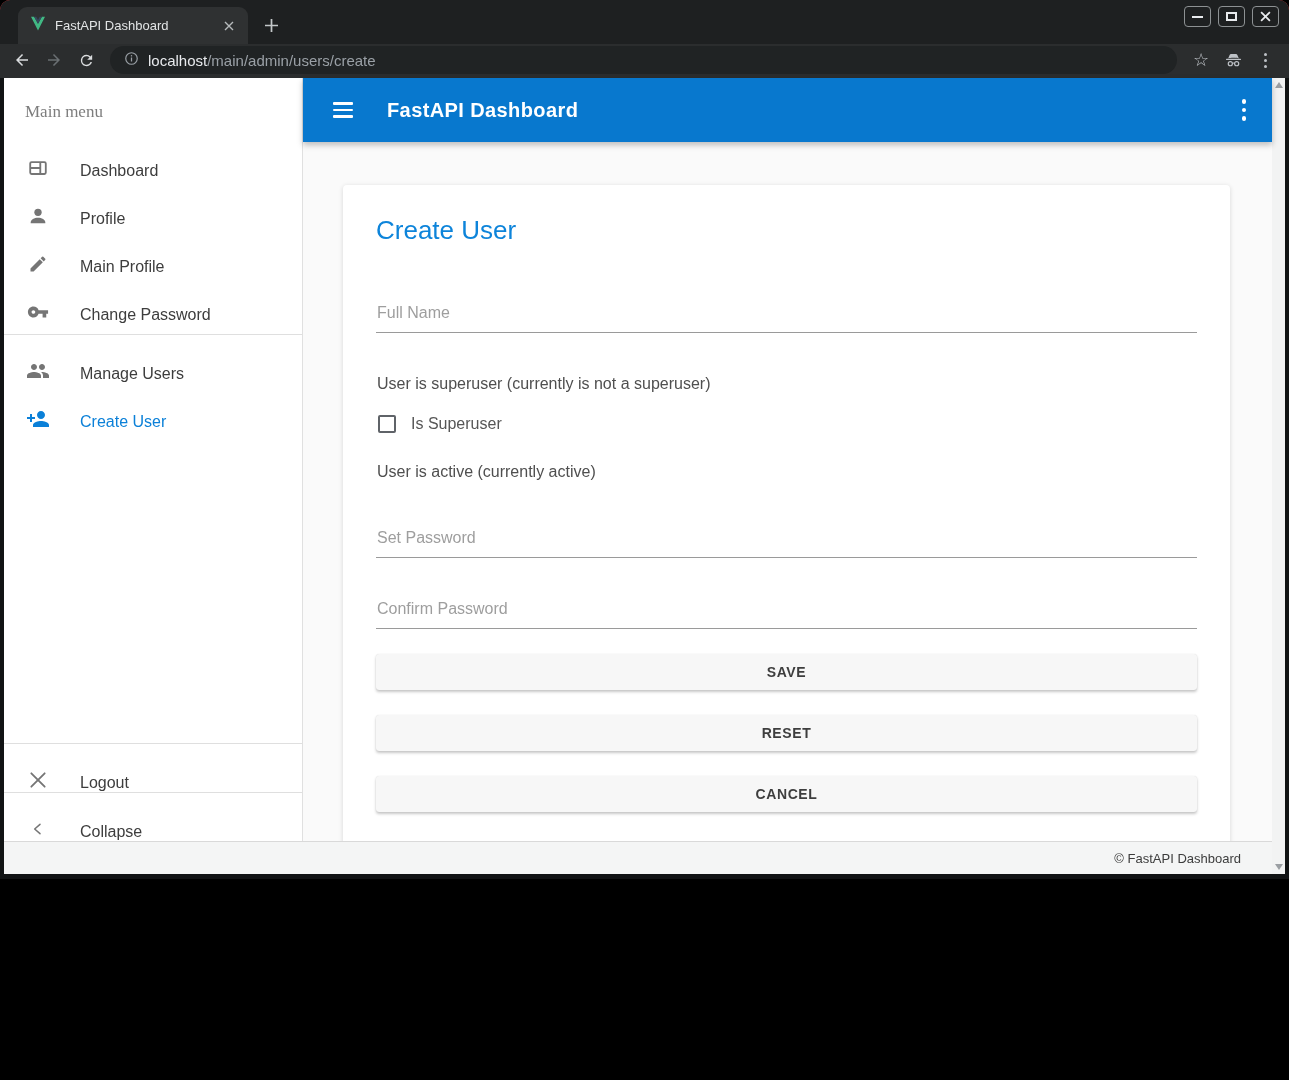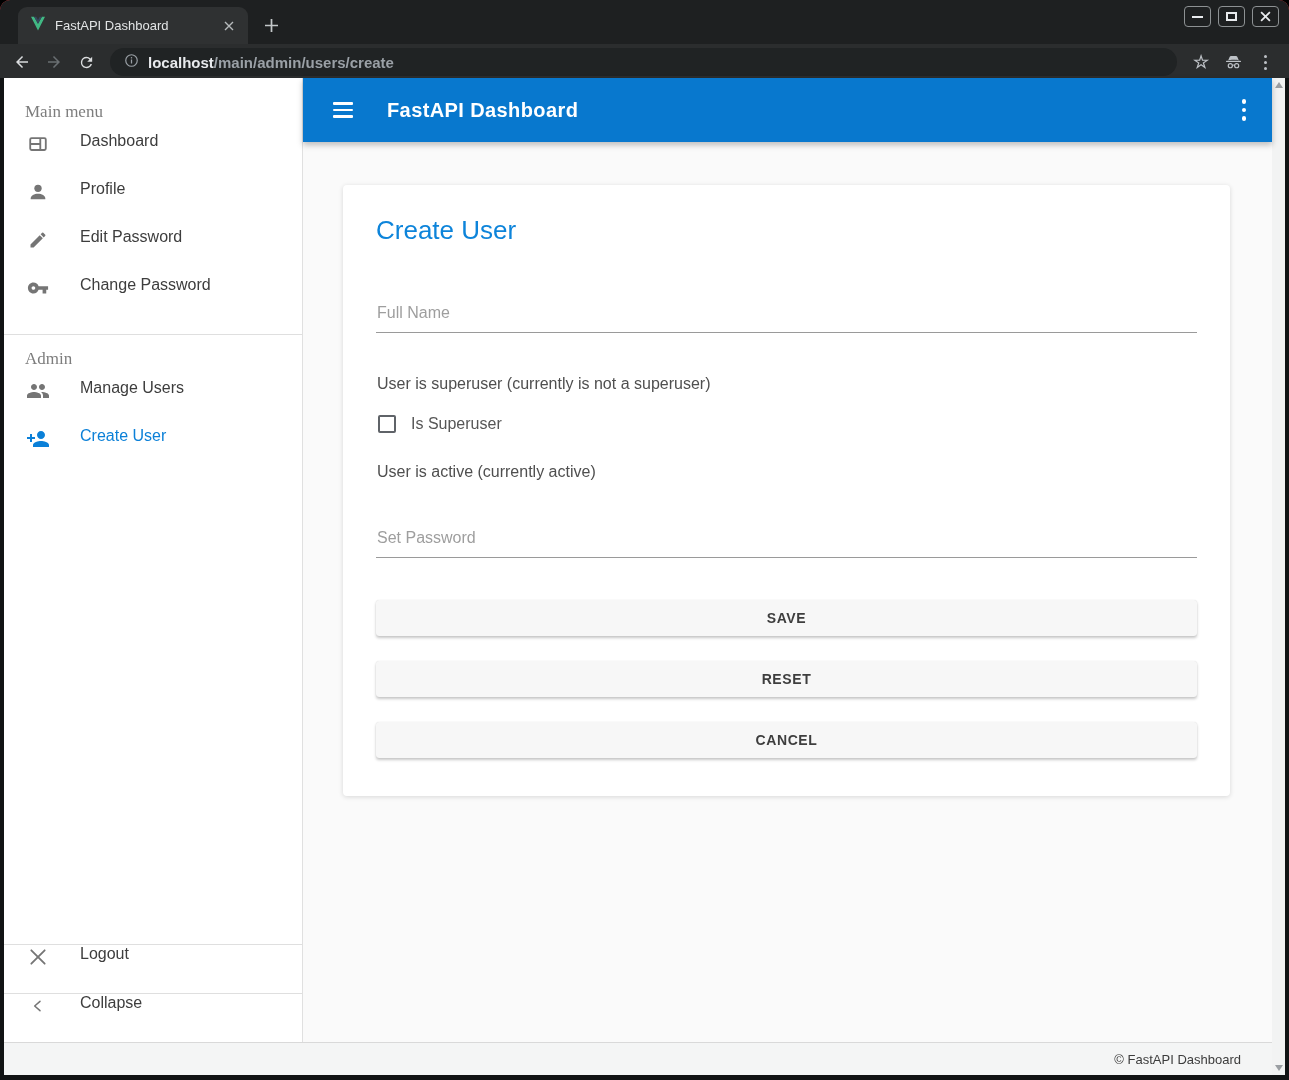--- a/index.html
+++ b/index.html
@@ -1,55 +1,55 @@
 <!DOCTYPE html>
 <html><head>
 <meta charset="utf-8">
 <style>
   * { margin:0; padding:0; box-sizing:border-box; }
   html,body { width:1289px; height:1080px; background:#000; font-family:"Liberation Sans", sans-serif; }
 
-  .window { width:1289px; height:1080px; background:#ef4444; display:flex; flex-direction:column;
+  .window { width:1289px; height:879px; background:#ef4444; display:flex; flex-direction:column;
             border-radius:10px 10px 0 0; overflow:hidden; }
 
   
   .titlebar { height:44px; background:#1e2021; display:flex; align-items:flex-end; position:relative;
               padding-left:18px; flex-shrink:0; }
   .tab { width:230px; height:37px; background:#2f3132; border-radius:9px 9px 0 0;
          display:flex; align-items:center; padding:0 10px 0 12px; gap:9px; }
   .tab-title { color:#e2e4e5; font-size:13px; flex:1; white-space:nowrap; overflow:hidden; }
   .tab-close { width:18px; height:18px; display:flex; align-items:center; justify-content:center; border-radius:50%; }
   .newtab-btn { width:30px; height:30px; margin:0 0 4px 8px; display:flex; align-items:center; justify-content:center; }
   .win-controls { position:absolute; right:10px; top:6px; display:flex; gap:7px; }
   .win-btn { width:27px; height:21px; border:1px solid #8d9193; border-radius:4px;
              display:flex; align-items:center; justify-content:center; }
   .glyph-min { width:11px; height:2px; background:#e8eaed; }
   .glyph-max { width:11px; height:9px; border:2px solid #e8eaed; }
 
   
-  .toolbar { height:34px; background:#2b2d2e; display:flex; align-items:flex-end; padding:0 10px 2px 8px; gap:4px; flex-shrink:0;font-weight:bold; }
+  .toolbar { height:34px; background:#2b2d2e; display:flex; align-items:center; padding:0 10px 2px 8px; gap:4px; flex-shrink:0; }
   .nav-btn { width:28px; height:28px; display:flex; align-items:center; justify-content:center; border-radius:50%; }
   .nav-btn svg { display:block; }
   .url-pill { flex:1; height:28px; background:#202324; border-radius:14px; margin:0 6px;
               display:flex; align-items:center; padding:0 14px; gap:9px; }
   .url-text { font-size:15px; color:#9aa0a6; white-space:nowrap; overflow:hidden; }
   .url-text .host { color:#e8eaed; }
   .star { color:#bdc1c6; font-size:18px; line-height:1; }
   .kebab-dots { display:flex; flex-direction:column; gap:3px; align-items:center; }
   .kebab-dots i { width:3px; height:3px; border-radius:50%; background:#bdc1c6; display:block; }
 
   
   .body-row { flex:1; display:flex; min-height:0; border-left:4px solid #111314; border-right:4px solid #111314; border-bottom:5px solid #111314; background:#fafafa; }
   .inner-col { flex:1; display:flex; flex-direction:column; min-width:0; }
   .main-row { flex:1; display:flex; min-height:0; }
 
   
   .sidebar { width:299px; background:#fff; border-right:1px solid #e0e0e0; display:flex; flex-direction:column; flex-shrink:0; }
   .side-section { font-size:17px; color:#7d7d7d; padding:24px 0 10px 21px;font-family:Liberation Serif, serif; }
-  .side-item { height:48px; display:flex; align-items:flex-start; padding-left:22px; cursor:pointer; }
+  .side-item { height:48px; display:flex; align-items:flex-end; padding-left:22px; cursor:pointer; }
   .side-item .ic { width:24px; height:24px; color:#757575; margin-right:30px; display:flex; align-items:center; justify-content:center; }
   .side-item .lbl { font-size:16px; color:#3d3d3d; }
   .side-item.active .ic { color:#0b80d8; }
   .side-item.active .lbl { color:#0b80d8; }
   .divider { height:1px; background:#dfdfdf; }
   .side-spacer { flex:1; }
 
   
   .main-col { flex:1; display:flex; flex-direction:column; min-width:0; background:#fafafa; }
   .appbar { height:64px; background:#0878ce; display:flex; align-items:center; padding:0 20px 0 22px;
@@ -205,34 +205,33 @@
             </span>
             <span class="lbl">Profile</span>
           </div>
 
           <div class="side-item">
             <span class="ic">
               <svg width="20" height="20" viewBox="0 0 24 24" fill="currentColor">
                   <path d="M3 17.25V21h3.75L17.81 9.94l-3.75-3.75L3 17.25zM20.71 7.04c.39-.39.39-1.02 0-1.41l-2.34-2.34a.9959.9959 0 0 0-1.41 0l-1.83 1.83 3.75 3.75 1.83-1.83z"></path>
                 </svg>
             </span>
-            <span class="lbl">Edit Password</span>
+            <span class="lbl">Main Profile</span>
           </div>
 
           <div class="side-item">
             <span class="ic">
               <svg width="22" height="22" viewBox="0 0 24 24" fill="currentColor">
                   <path d="M12.65 10A5.99 5.99 0 0 0 7 6c-3.31 0-6 2.69-6 6s2.69 6 6 6a5.99 5.99 0 0 0 5.65-4H17v4h4v-4h2v-4H12.65zM7 14c-1.1 0-2-.9-2-2s.9-2 2-2 2 .9 2 2-.9 2-2 2z"></path>
                 </svg>
             </span>
             <span class="lbl">Change Password</span>
           </div>
 
           <div class="divider" style="margin-top:10px;"></div>
-          <div class="side-section" style="padding-top:14px;">Admin</div>
 
           <div class="side-item">
             <span class="ic">
               <svg width="24" height="24" viewBox="0 0 24 24" fill="currentColor">
                   <path d="M16 11c1.66 0 2.99-1.34 2.99-3S17.66 5 16 5c-1.66 0-3 1.34-3 3s1.34 3 3 3zm-8 0c1.66 0 2.99-1.34 2.99-3S9.66 5 8 5C6.34 5 5 6.34 5 8s1.34 3 3 3zm0 2c-2.33 0-7 1.17-7 3.5V19h14v-2.5c0-2.33-4.67-3.5-7-3.5zm8 0c-.29 0-.62.02-.97.05 1.16.84 1.97 1.97 1.97 3.45V19h6v-2.5c0-2.33-4.67-3.5-7-3.5z"></path>
                 </svg>
             </span>
             <span class="lbl">Manage Users</span>
           </div>
 
@@ -296,20 +295,23 @@
                 <span class="checkbox"></span>
                 <span class="check-label">Is Superuser</span>
               </div>
 
               <div class="helper" style="margin-top:0;">User is active (currently active)</div>
 
               <div class="field pw-gap">
                 <input type="password" placeholder="Set Password" style="">
               </div>
 
+              <div class="field" style="margin-bottom:0;">
+                <input type="password" placeholder="Confirm Password" style="">
+              </div>
 
               <div class="btn-row">
                 <button class="btn">SAVE</button>
                 <button class="btn">RESET</button>
                 <button class="btn">CANCEL</button>
               </div>
             </div>
           </div>
         </div>
       </div>

